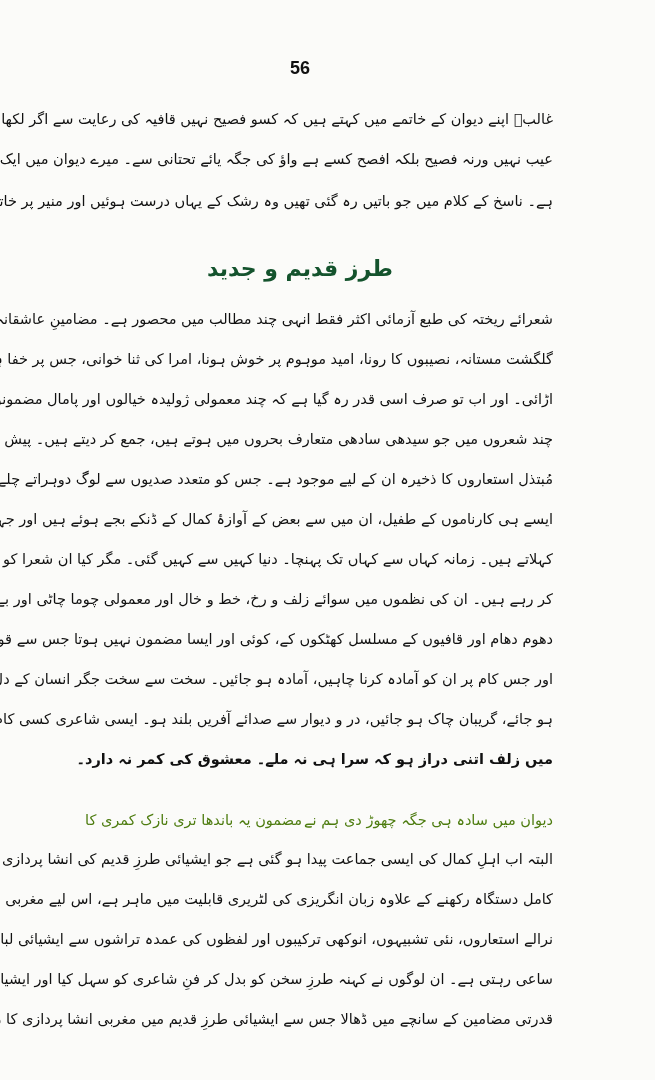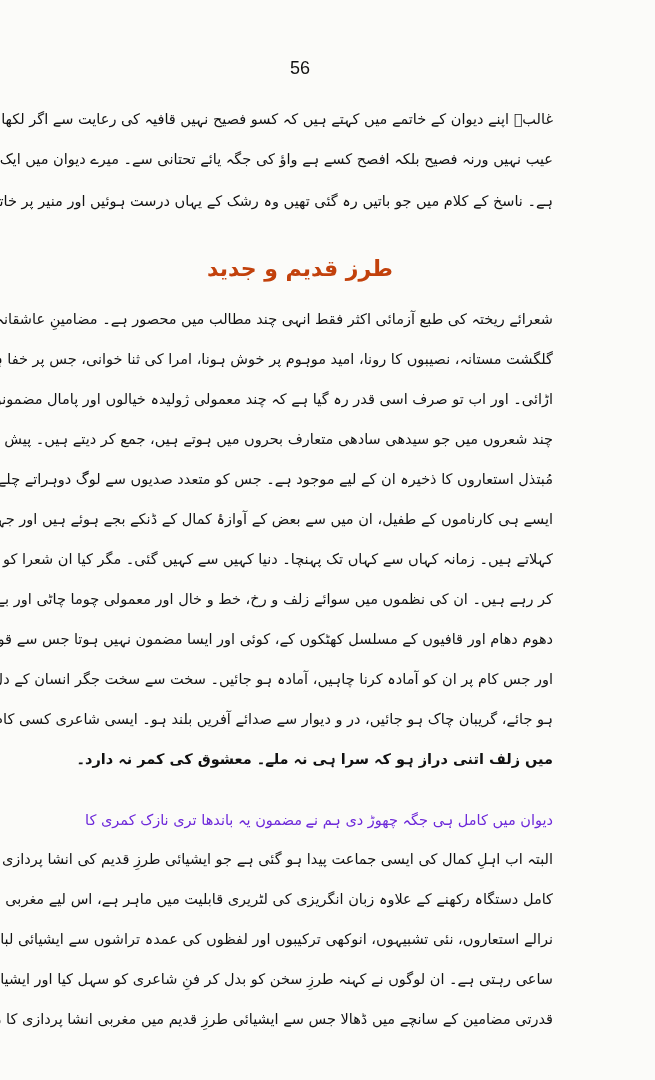--- a/index.html
+++ b/index.html
@@ -2,32 +2,32 @@
 <html><head>
 <meta charset="utf-8">
 <style>
   html, body { margin:0; padding:0; }
   body {
     width:655px; height:1080px; background:#fbfbf9; overflow:hidden;
     font-family: "DejaVu Sans", sans-serif; color:#1a1a1a; position:relative;
   }
   .page-number {
     position:absolute; top:58px; left:0; width:600px; text-align:center;
-    font-family:"Liberation Sans", sans-serif; font-size:18px; font-weight:normal; color:#111;
+    font-family:"Liberation Sans", sans-serif; font-size:18px; font-weight:bold; color:#111;
   }
   .line {
     position:absolute; right:102px; direction:rtl; text-align:right;
     font-size:14.5px; white-space:nowrap; line-height:1; color:#111;
   }
   .justify { left:30px; text-align:justify; text-align-last:justify; }
   .heading {
     position:absolute; top:256px; left:0; width:600px; text-align:center; direction:rtl;
-    font-size:22px; font-weight:bold; color:#c2410c;
+    font-size:22px; font-weight:bold; color:#14532d;
   }
-  .verse { position:absolute; direction:rtl; font-size:14.5px; white-space:nowrap; color:#6d28d9; }
+  .verse { position:absolute; direction:rtl; font-size:14.5px; white-space:nowrap; color:#4d7c0f; }
 </style>
 </head>
 <body>
 
 <div class="page-number">56</div>
 
 <div>
   <div class="line justify" style="top:112px;">غالبؔ اپنے دیوان کے خاتمے میں کہتے ہیں کہ کسو فصیح نہیں قافیہ کی رعایت سے اگر لکھا جائے تو</div>
   <div class="line justify" style="top:152px;">عیب نہیں ورنہ فصیح بلکہ افصح کسے ہے واؤ کی جگہ یائے تحتانی سے۔ میرے دیوان میں ایک جگہ قافیہ کسو بہ واؤ</div>
   <div class="line" style="top:194px;">ہے۔ ناسخ کے کلام میں جو باتیں رہ گئی تھیں وہ رشک کے یہاں درست ہوئیں اور منیر پر خاتمہ ہو گیا۔</div>
@@ -44,21 +44,21 @@
   <div class="line justify" style="top:512px;">ایسے ہی کارناموں کے طفیل، ان میں سے بعض کے آوازۂ کمال کے ڈنکے بجے ہوئے ہیں اور جہاں استاد</div>
   <div class="line justify" style="top:552px;">کہلاتے ہیں۔ زمانہ کہاں سے کہاں تک پہنچا۔ دنیا کہیں سے کہیں گئی۔ مگر کیا ان شعرا کو یہ معلوم ہے کہ وہ کیا</div>
   <div class="line justify" style="top:592px;">کر رہے ہیں۔ ان کی نظموں میں سوائے زلف و رخ، خط و خال اور معمولی چوما چاٹی اور بے مزہ مبالغوں کی</div>
   <div class="line justify" style="top:632px;">دھوم دھام اور قافیوں کے مسلسل کھٹکوں کے، کوئی اور ایسا مضمون نہیں ہوتا جس سے قوموں کے دل ہل جائیں</div>
   <div class="line justify" style="top:672px;">اور جس کام پر ان کو آمادہ کرنا چاہیں، آمادہ ہو جائیں۔ سخت سے سخت جگر انسان کے دل میں جوش پیدا</div>
   <div class="line justify" style="top:712px;">ہو جائے، گریبان چاک ہو جائیں، در و دیوار سے صدائے آفریں بلند ہو۔ ایسی شاعری کسی کام کی نہیں جس</div>
   <div class="line" style="top:752px;font-weight:bold;">میں زلف اتنی دراز ہو کہ سرا ہی نہ ملے۔ معشوق کی کمر نہ دارد۔</div>
 </div>
 
 <div>
-  <div class="verse" style="top:812px; right:102px;">دیوان میں کامل ہی جگہ چھوڑ دی ہم نے</div>
+  <div class="verse" style="top:812px; right:102px;">دیوان میں سادہ ہی جگہ چھوڑ دی ہم نے</div>
   <div class="verse" style="top:812px; left:85px;">مضمون یہ باندھا تری نازک کمری کا</div>
 </div>
 
 <div>
   <div class="line" style="top:852px;">البتہ اب اہلِ کمال کی ایسی جماعت پیدا ہو گئی ہے جو ایشیائی طرزِ قدیم کی انشا پردازی میں</div>
   <div class="line justify" style="top:892px;">کامل دستگاہ رکھنے کے علاوہ زبان انگریزی کی لٹریری قابلیت میں ماہر ہے، اس لیے مغربی خیالات کو</div>
   <div class="line justify" style="top:932px;">نرالے استعاروں، نئی تشبیہوں، انوکھی ترکیبوں اور لفظوں کی عمدہ تراشوں سے ایشیائی لباس پہنانے میں</div>
   <div class="line justify" style="top:972px;">ساعی رہتی ہے۔ ان لوگوں نے کہنہ طرزِ سخن کو بدل کر فنِ شاعری کو سہل کیا اور ایشیائی تعشقانہ خیالات کو</div>
   <div class="line justify" style="top:1012px;">قدرتی مضامین کے سانچے میں ڈھالا جس سے ایشیائی طرزِ قدیم میں مغربی انشا پردازی کا رنگ مل کر ایک</div>
 </div>

